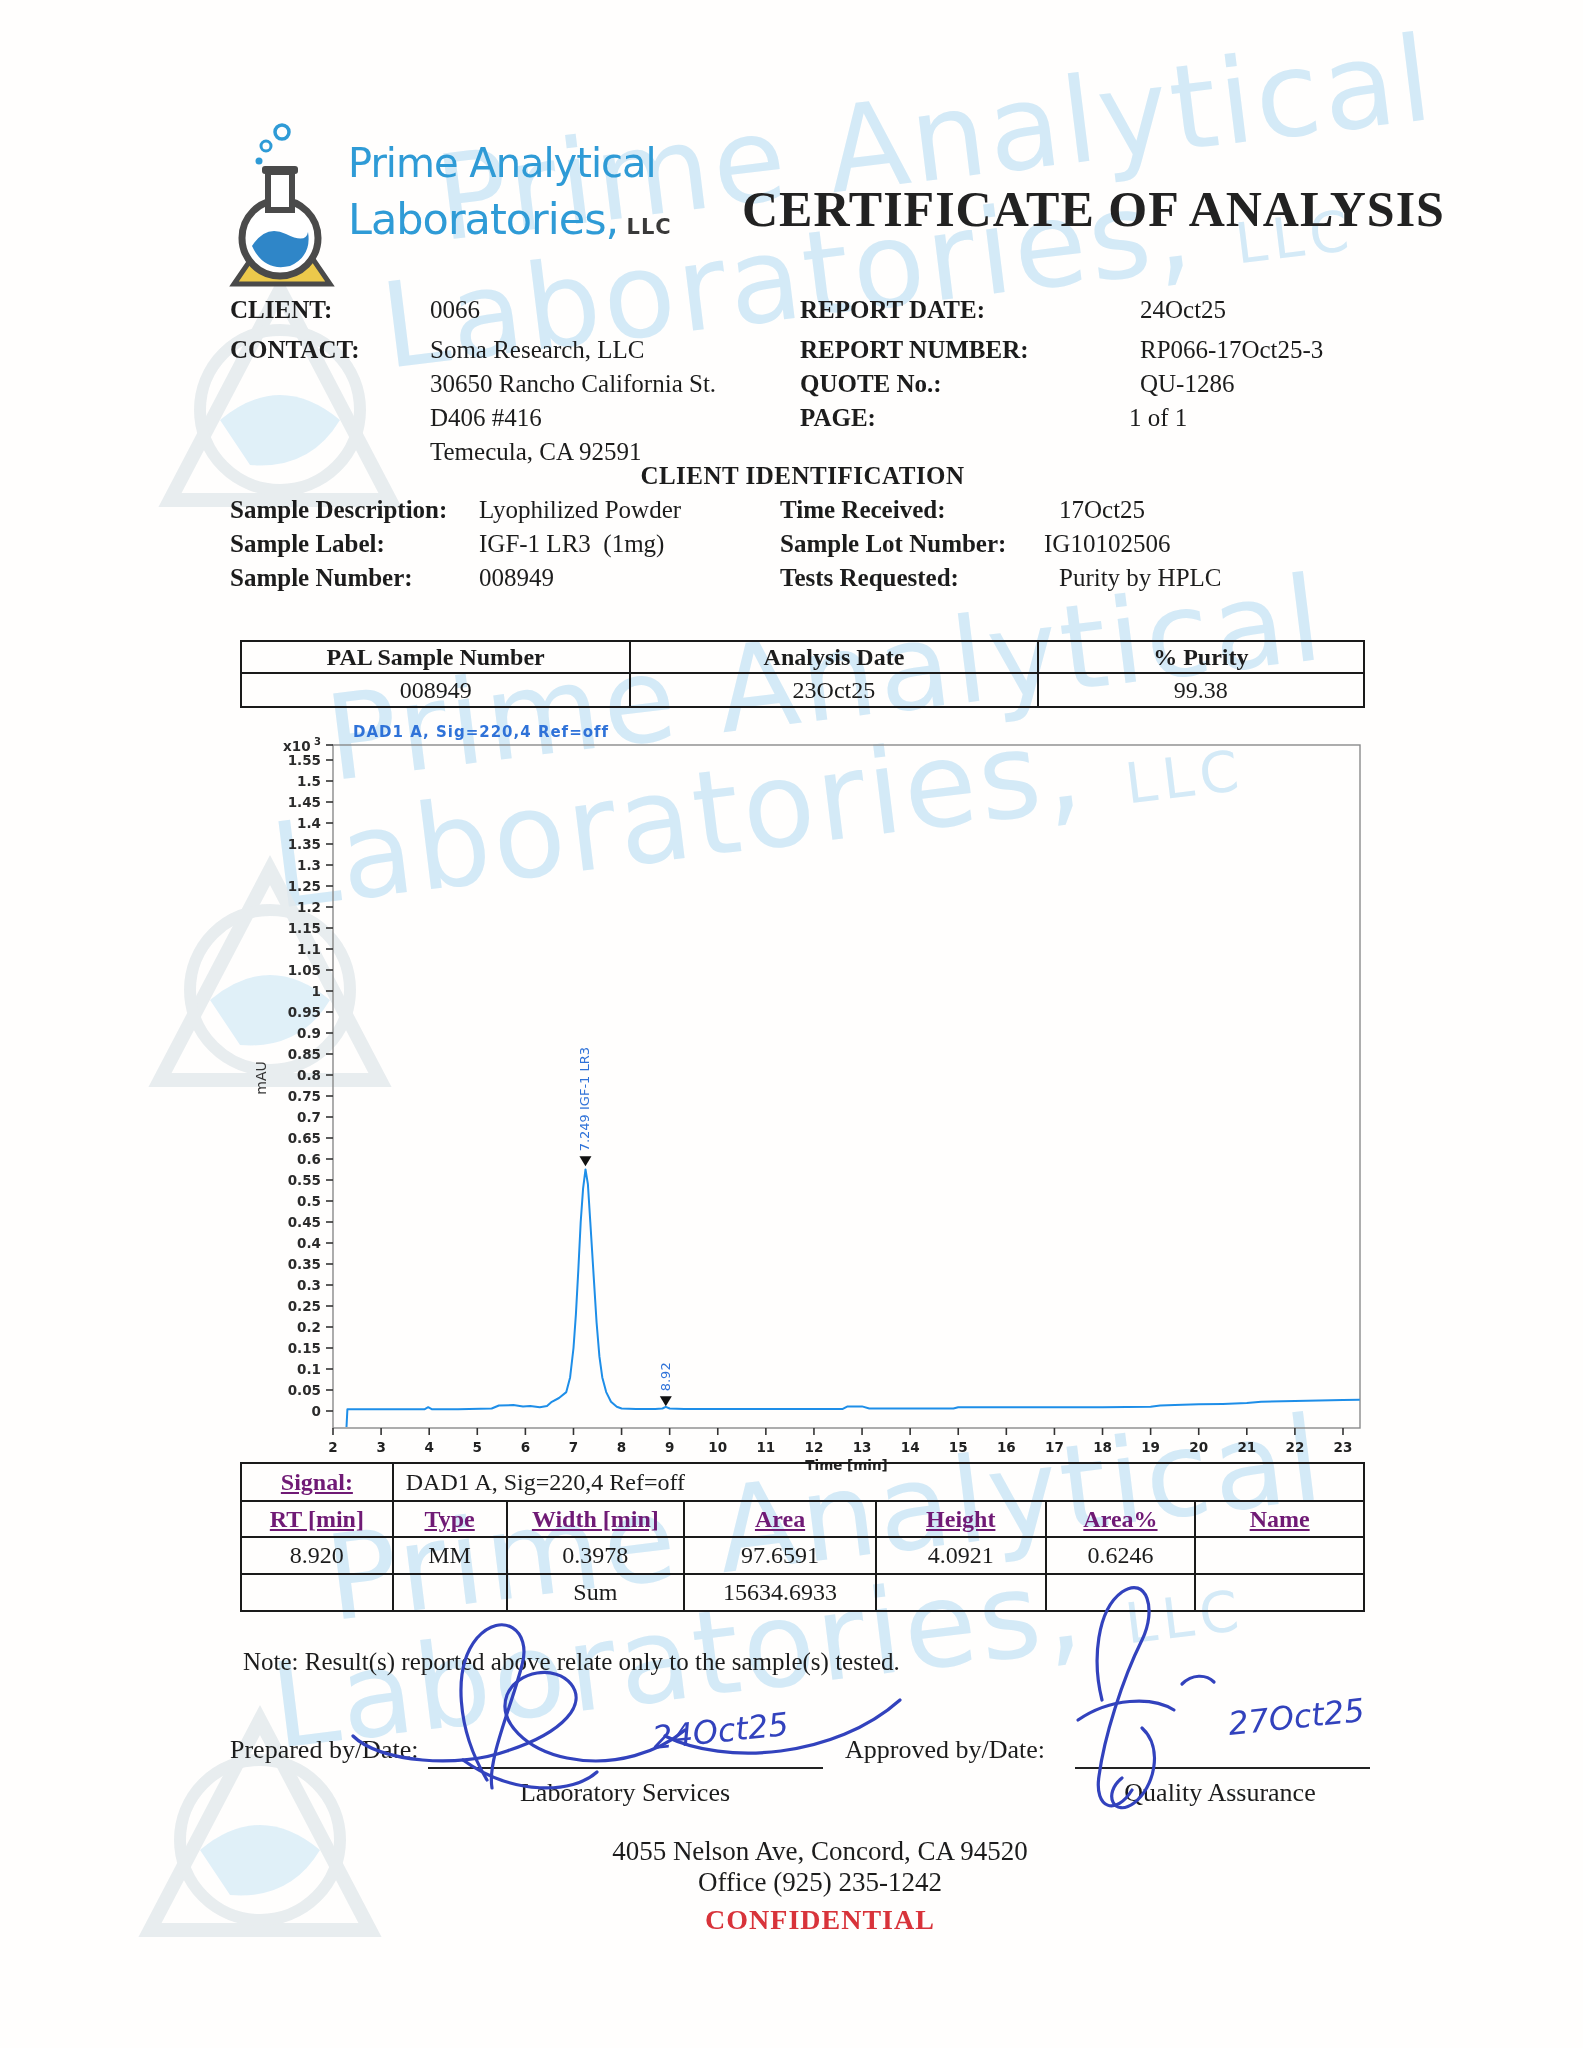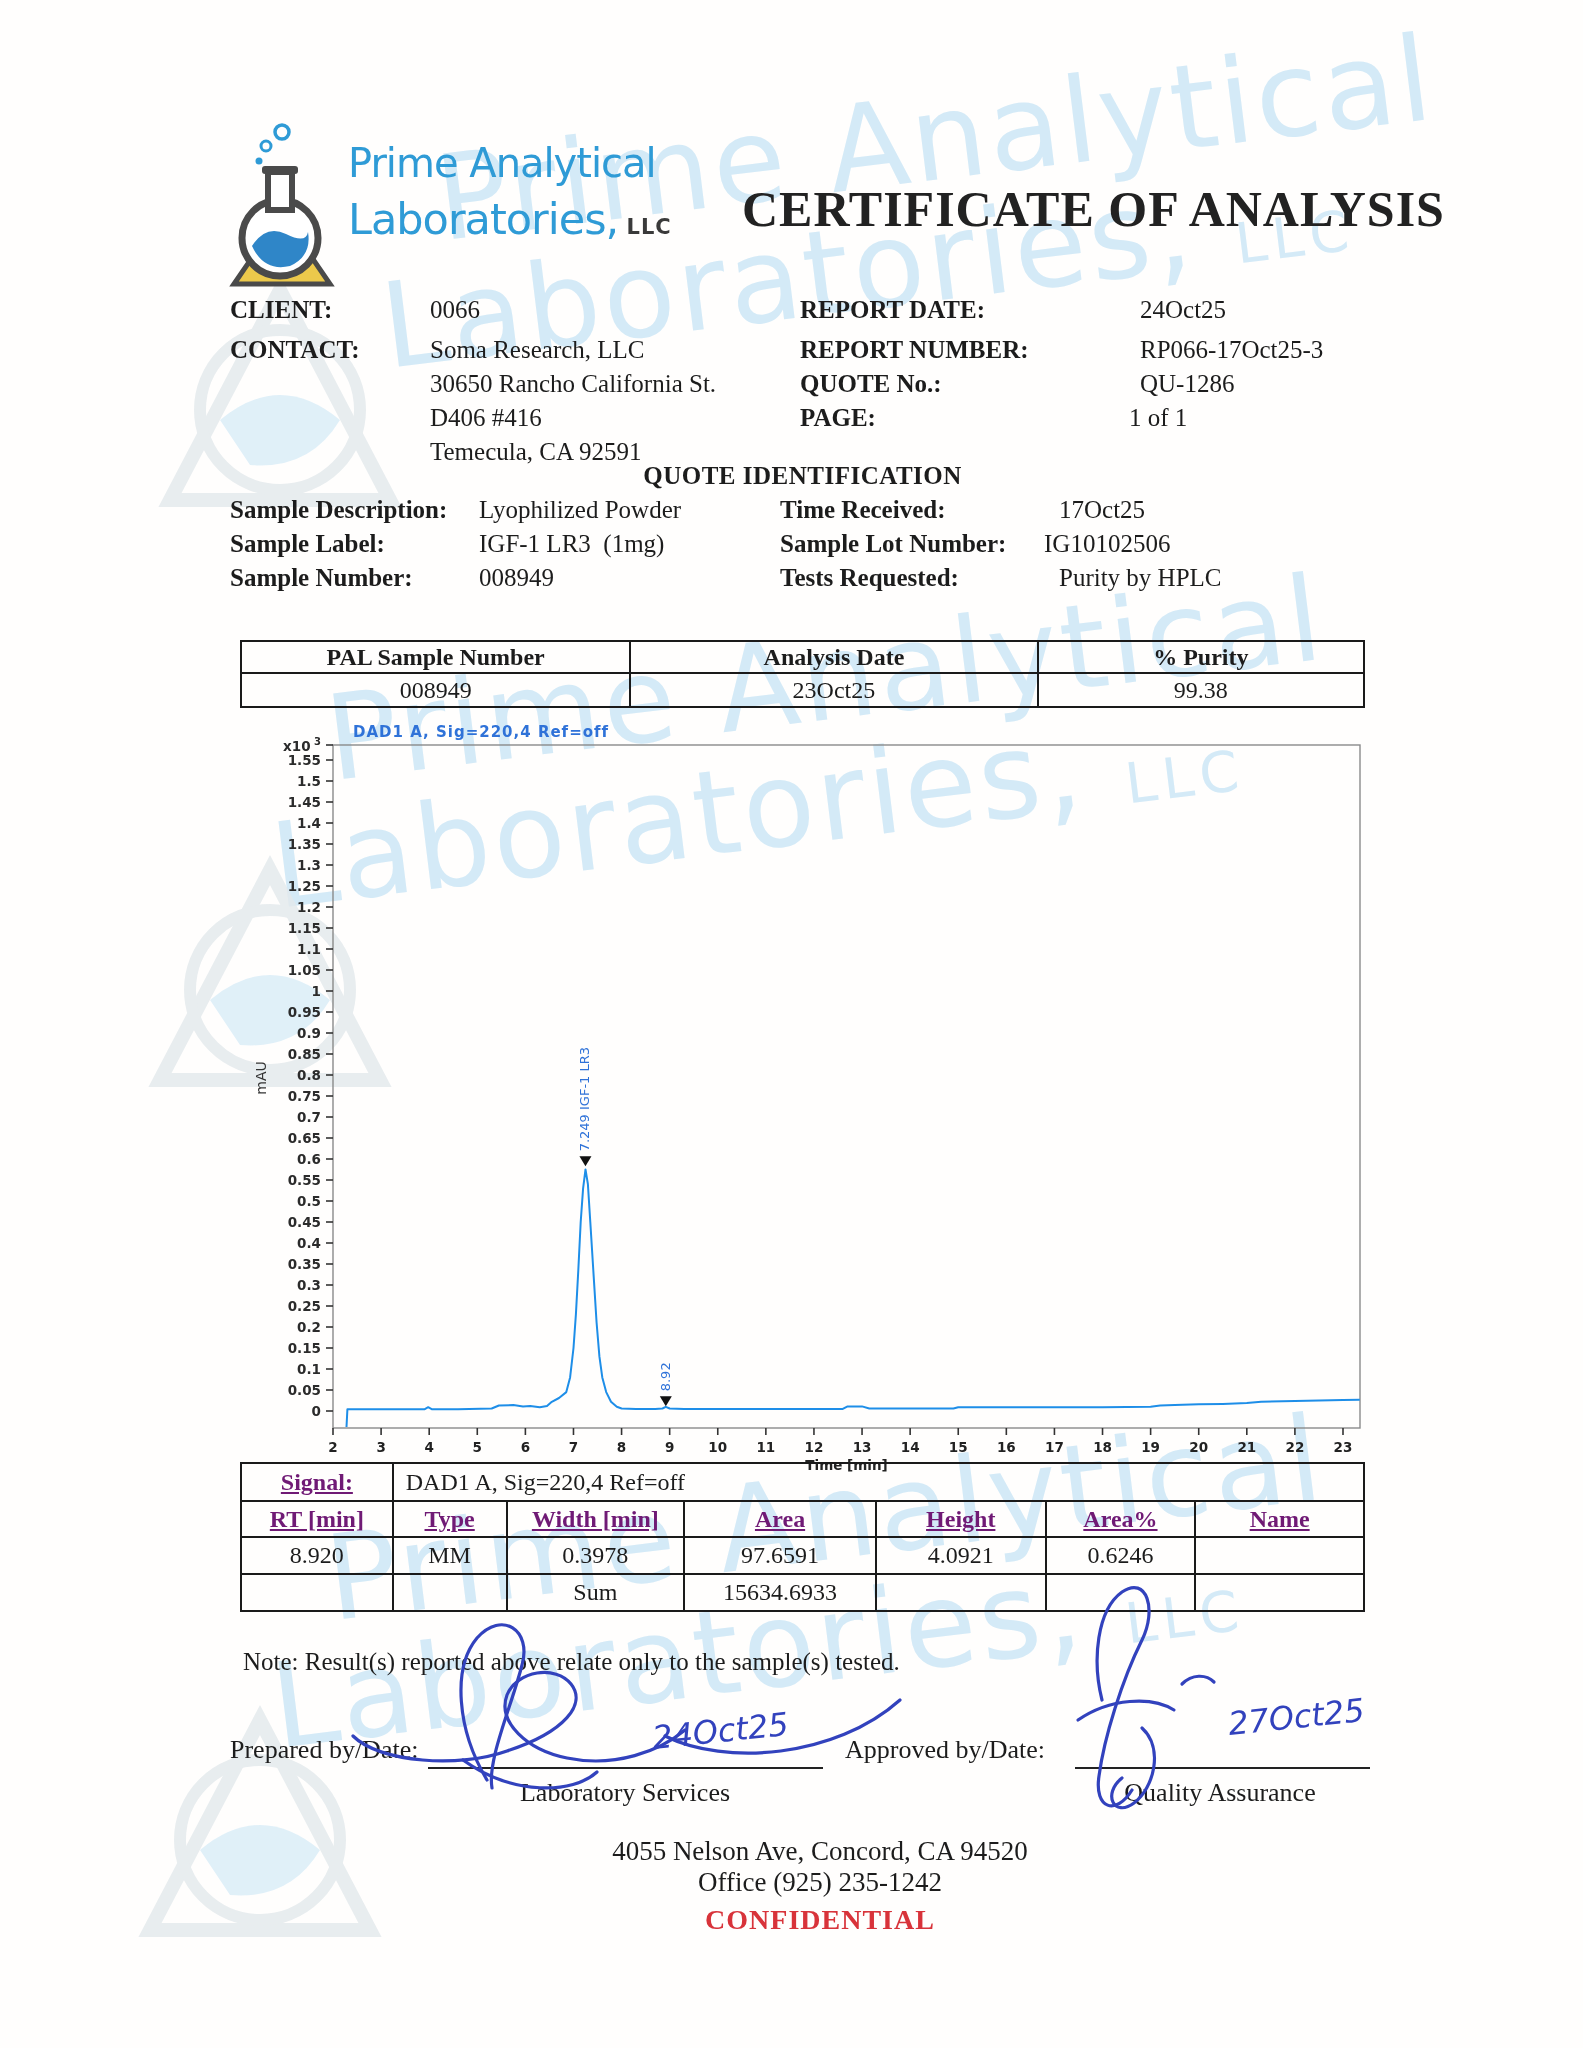--- a/index.html
+++ b/index.html
@@ -110,21 +110,21 @@
 
 <div class="inforow lbl" style="left:800px;top:296px;">REPORT DATE:</div>
 <div class="inforow val" style="left:1140px;top:296px;">24Oct25</div>
 <div class="inforow lbl" style="left:800px;top:336px;">REPORT NUMBER:</div>
 <div class="inforow val" style="left:1140px;top:336px;">RP066-17Oct25-3</div>
 <div class="inforow lbl" style="left:800px;top:370px;">QUOTE No.:</div>
 <div class="inforow val" style="left:1140px;top:370px;">QU-1286</div>
 <div class="inforow lbl" style="left:800px;top:404px;">PAGE:</div>
 <div class="inforow val" style="left:1129px;top:404px;">1 of 1</div>
 
-<div class="abs sec-head" style="left:240px;top:462px;width:1125px;">QUOTE IDENTIFICATION</div>
+<div class="abs sec-head" style="left:240px;top:462px;width:1125px;">CLIENT IDENTIFICATION</div>
 
 <div class="inforow" style="left:230px;top:496px;">
   <span class="lbl rlabel" style="width:230px;">Sample Description:</span>
   <span class="val" style="margin-left:15px;">Lyophilized Powder</span>
 </div>
 <div class="inforow" style="left:230px;top:530px;">
   <span class="lbl rlabel" style="width:230px;">Sample Label:</span>
   <span class="val" style="margin-left:15px;">IGF-1 LR3  (1mg)</span>
 </div>
 <div class="inforow" style="left:230px;top:564px;">

